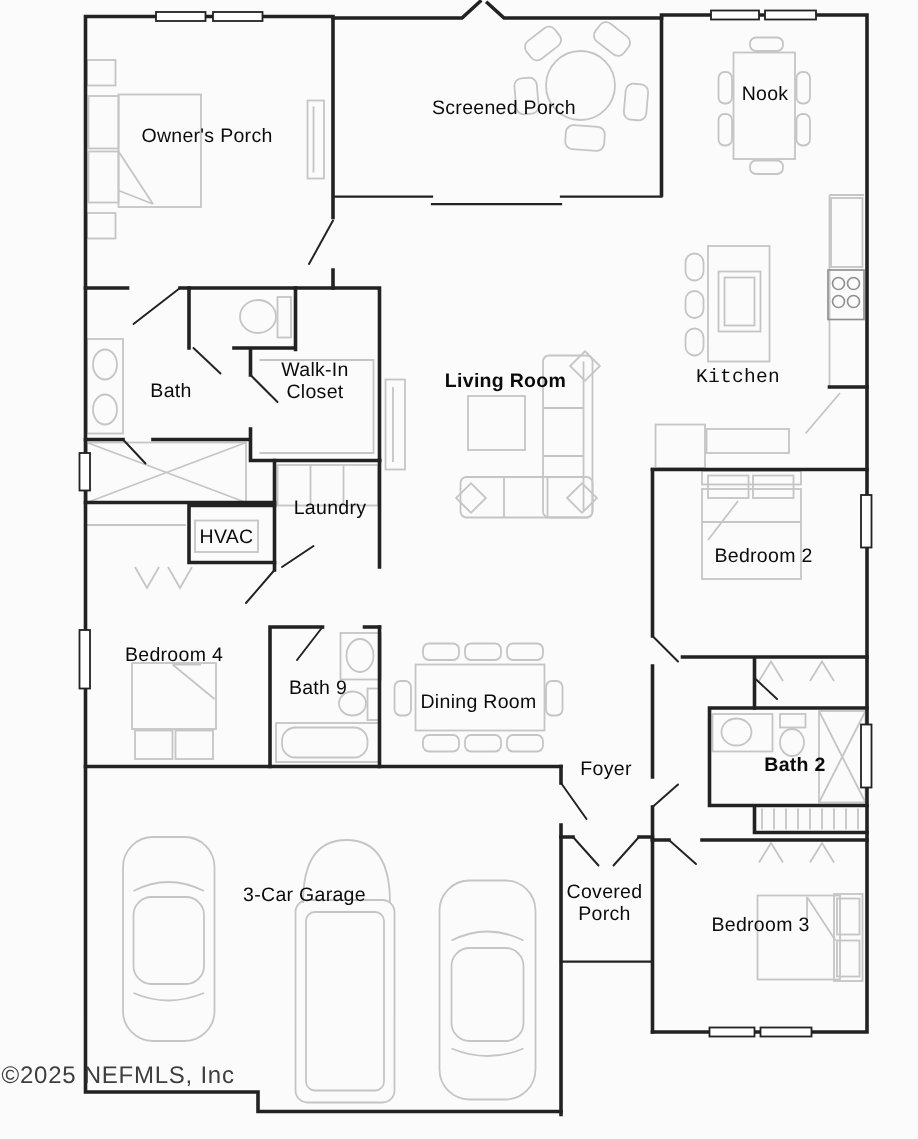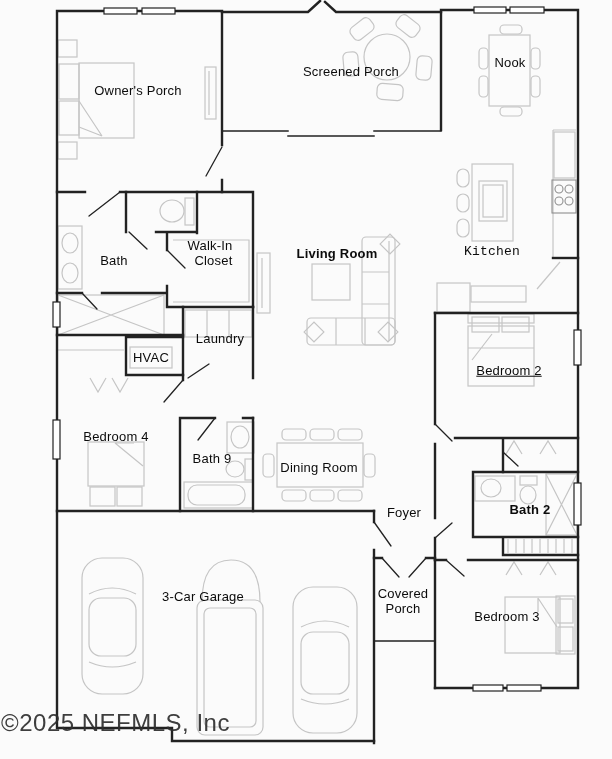--- a/index.html
+++ b/index.html
@@ -32,21 +32,21 @@
     line-height:1.12;
     letter-spacing:.2px;
     color:var(--text);
     white-space:pre-line;
     text-align:center;
     pointer-events:none;
   }
   .watermark{
     position:absolute;
     left:1px;top:709px;
-    font-size:24px;
+    font-size:16px;
     letter-spacing:.5px;
     color:var(--watermark);
     opacity:.92;
     pointer-events:none;
   }
 </style>
 </head>
 <body>
 
 <div class="plan">
@@ -328,30 +328,30 @@
       <rect x="574" y="330" width="7" height="35"></rect>
       <rect x="574" y="483" width="7" height="42"></rect>
       <rect x="53" y="302" width="7" height="25"></rect>
       <rect x="53" y="420" width="7" height="39"></rect>
       <rect x="473" y="685" width="30" height="6"></rect>
       <rect x="507" y="685" width="34" height="6"></rect>
     </g>
   </svg>
 
   <div class="room-label" style="left:138px;top:91px;">Owner's Porch</div>
-  <div class="room-label" style="left:351px;top:72px;">Screened Porch</div>
+  <div class="room-label" style="left:336px;top:72px;">Screened Porch</div>
   <div class="room-label" style="left:510px;top:63px;">Nook</div>
   <div class="room-label" style="left:114px;top:261px;">Bath</div>
-  <div class="room-label" style="left:210px;top:254px;text-align:right;">Walk-In
+  <div class="room-label" style="left:210px;top:254px;">Walk-In
 Closet</div>
   <div class="room-label" style="left:337px;top:254px;font-weight:bold;">Living Room</div>
   <div class="room-label" style="left:492px;top:252px;font-family:Liberation Mono, monospace;">Kitchen</div>
   <div class="room-label" style="left:220px;top:339px;">Laundry</div>
   <div class="room-label" style="left:151px;top:358px;">HVAC</div>
-  <div class="room-label" style="left:509px;top:371px;text-decoration:underline;">Bedroom 2</div>
+  <div class="room-label" style="left:509px;top:371px;">Bedroom 2</div>
   <div class="room-label" style="left:116px;top:437px;">Bedroom 4</div>
   <div class="room-label" style="left:212px;top:459px;">Bath 9</div>
   <div class="room-label" style="left:319px;top:456px;margin-top:12px;">Dining Room</div>
   <div class="room-label" style="left:404px;top:513px;">Foyer</div>
   <div class="room-label" style="left:530px;top:510px;font-weight:bold;">Bath 2</div>
   <div class="room-label" style="left:403px;top:602px;">Covered
 Porch</div>
   <div class="room-label" style="left:507px;top:617px;">Bedroom 3</div>
   <div class="room-label" style="left:203px;top:585px;margin-top:12px;">3-Car Garage</div>
 

